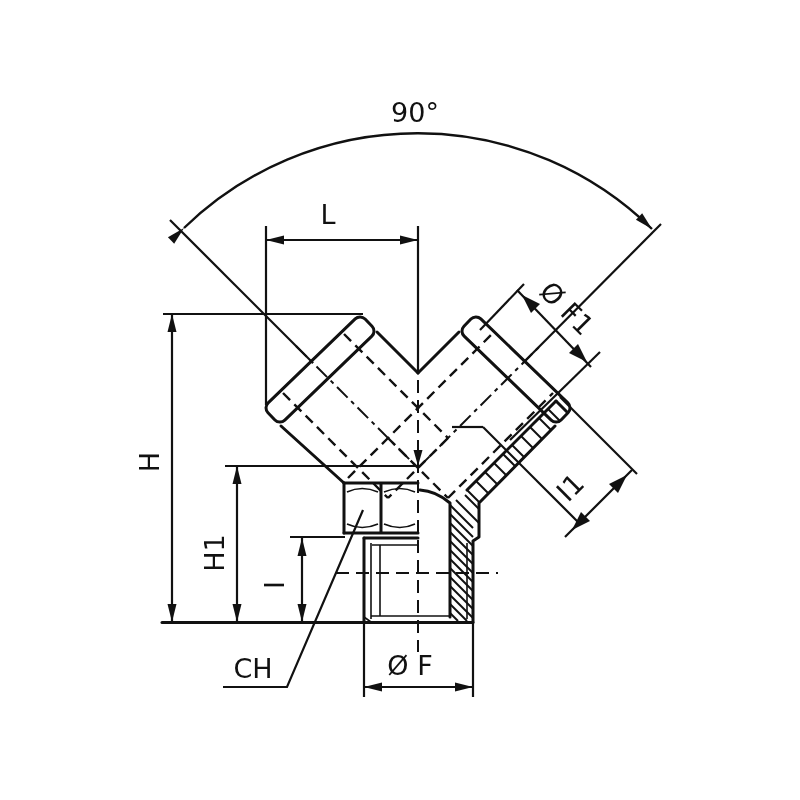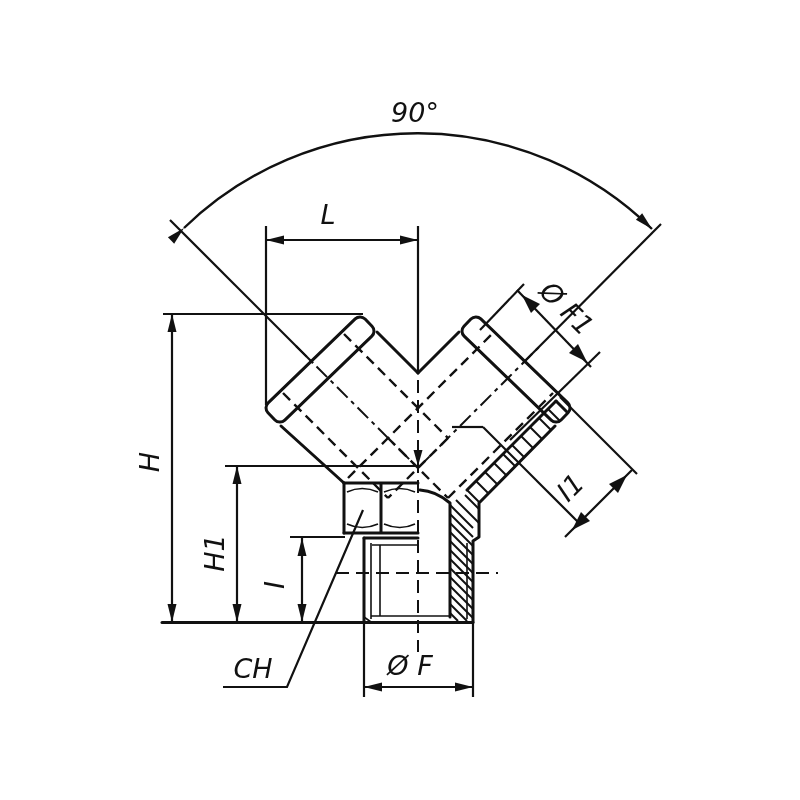--- a/index.html
+++ b/index.html
@@ -1,17 +1,17 @@
 <!DOCTYPE html>
 <html><head>
 <meta charset="utf-8">
 <style>
   html,body{margin:0;padding:0;background:#ffffff;}
   .stage{width:800px;height:800px;background:#ffffff;position:relative;overflow:hidden;
-         font-family:"DejaVu Sans","Liberation Sans",sans-serif;font-style:italic;}
+         font-family:"DejaVu Sans","Liberation Sans",sans-serif;}
   svg{position:absolute;top:0;left:0;}
   .outline{stroke:#111;stroke-width:3;fill:none;stroke-linecap:round;stroke-linejoin:round;}
   .thin{stroke:#111;stroke-width:1.6;fill:none;}
   .dim{stroke:#111;stroke-width:2.2;fill:none;}
   .arc{stroke:#111;stroke-width:2.4;fill:none;}
   .hatch{stroke:#111;stroke-width:2;fill:none;}
   .hidden-thread{stroke:#111;stroke-width:2.4;fill:none;stroke-dasharray:10 6;}
   .cline{stroke:#111;stroke-width:2;fill:none;stroke-dasharray:15 5 4 5;}
   .cdash{stroke:#111;stroke-width:2;fill:none;stroke-dasharray:13 7;}
   .arrow{fill:#111;stroke:none;}

